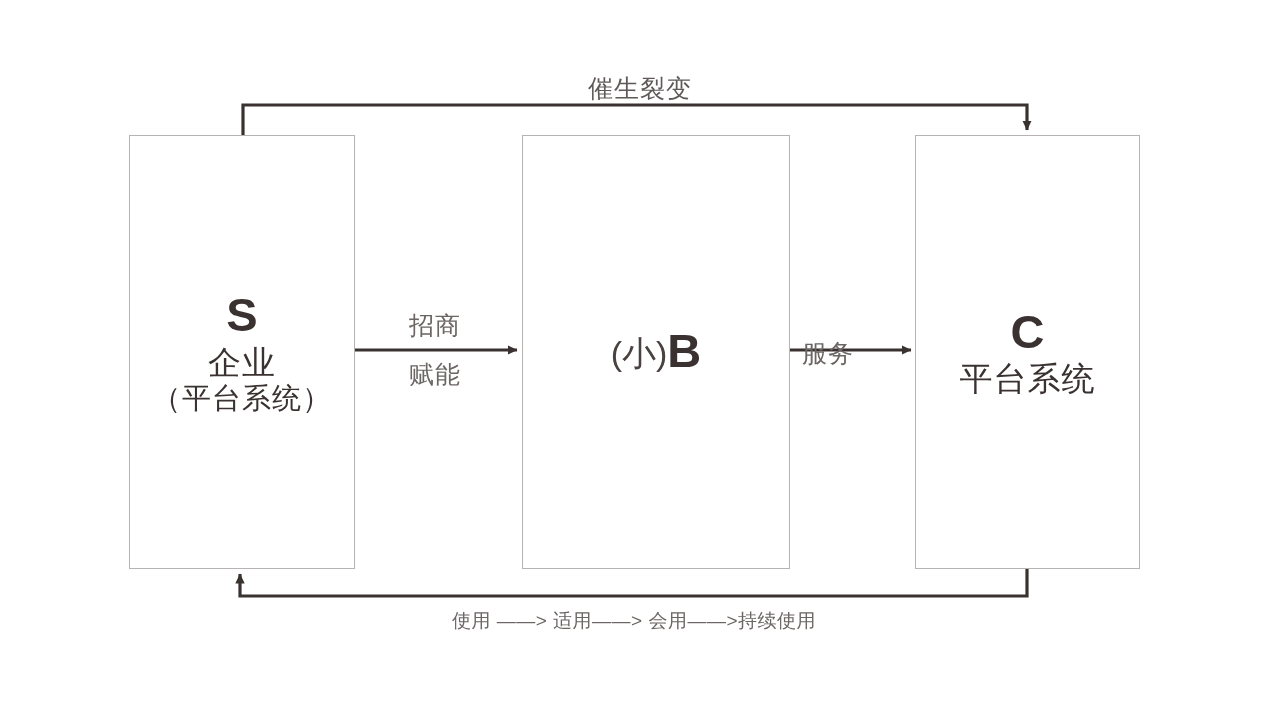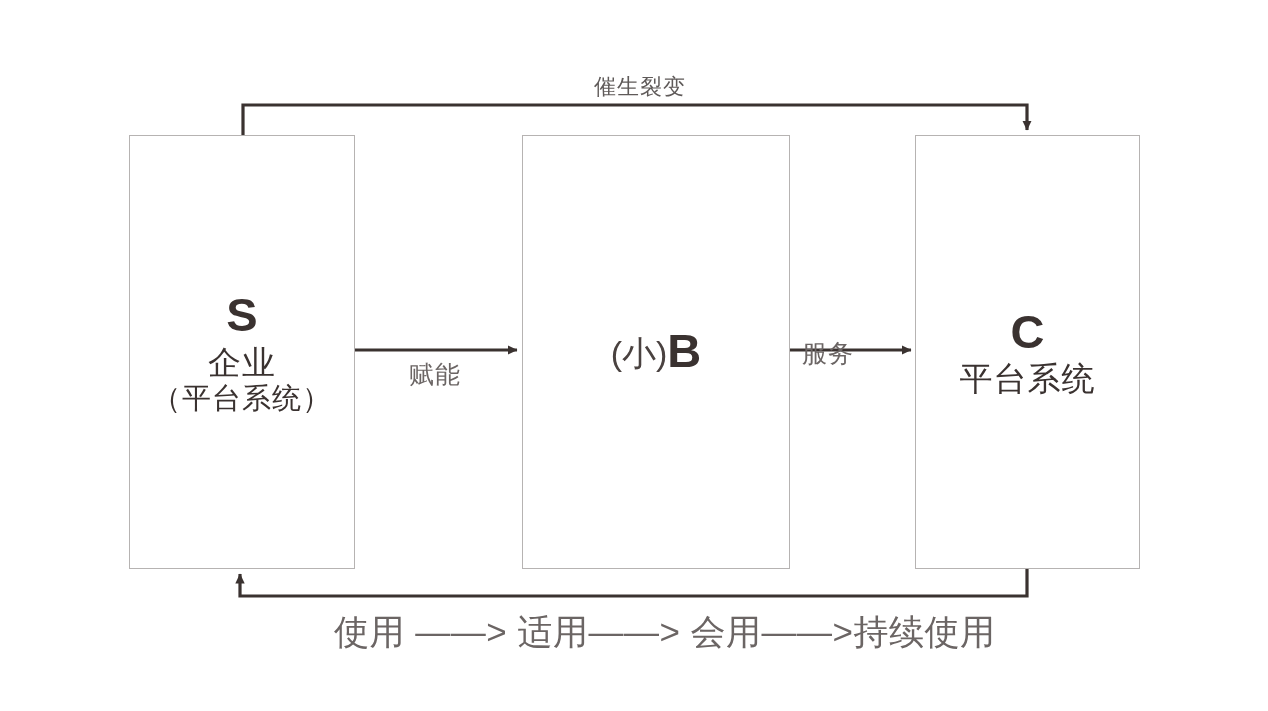--- a/index.html
+++ b/index.html
@@ -70,25 +70,25 @@
   .edge-label {
     position: absolute;
     font-size: 24px;
     color: #6b6564;
     letter-spacing: 1px;
     white-space: nowrap;
     text-align: center;
     line-height: 1.35;
   }
   .label-top {
-    font-size: 22px;
+    font-size: 25px;
     color: #5f5a59;
   }
   .label-bottom {
-    font-size: 35px;
+    font-size: 19px;
     color: #6b6564;
     letter-spacing: 0.5px;
   }
   .label-mid-up, .label-mid-down {
     font-size: 25px;
     color: #6b6564;
   }
 </style>
 </head>
 <body>
@@ -133,20 +133,21 @@
 
   <div class="node-box" style="left:915px; top:135px; width:225px; height:434px;">
     <div class="node-inner">
       <div class="node-code">C</div>
       <div class="node-name">平台系统</div>
     </div>
   </div>
 
   <div class="edge-label label-top" style="left:520px; top:72px; width:240px;">催生裂变</div>
 
+  <div class="edge-label label-mid-up" style="left:375px; top:309px; width:120px;">招商</div>
 
   <div class="edge-label label-mid-down" style="left:375px; top:358px; width:120px;">赋能</div>
 
   <div class="edge-label label-mid-up" style="left:768px; top:309px; width:120px;margin-top:28px;">服务</div>
 
   <div class="edge-label label-bottom" style="left:334px; top:608px; width:600px;">使用 ——&gt; 适用——&gt; 会用——&gt;持续使用</div>
 
 </div>
 
 </body></html>

